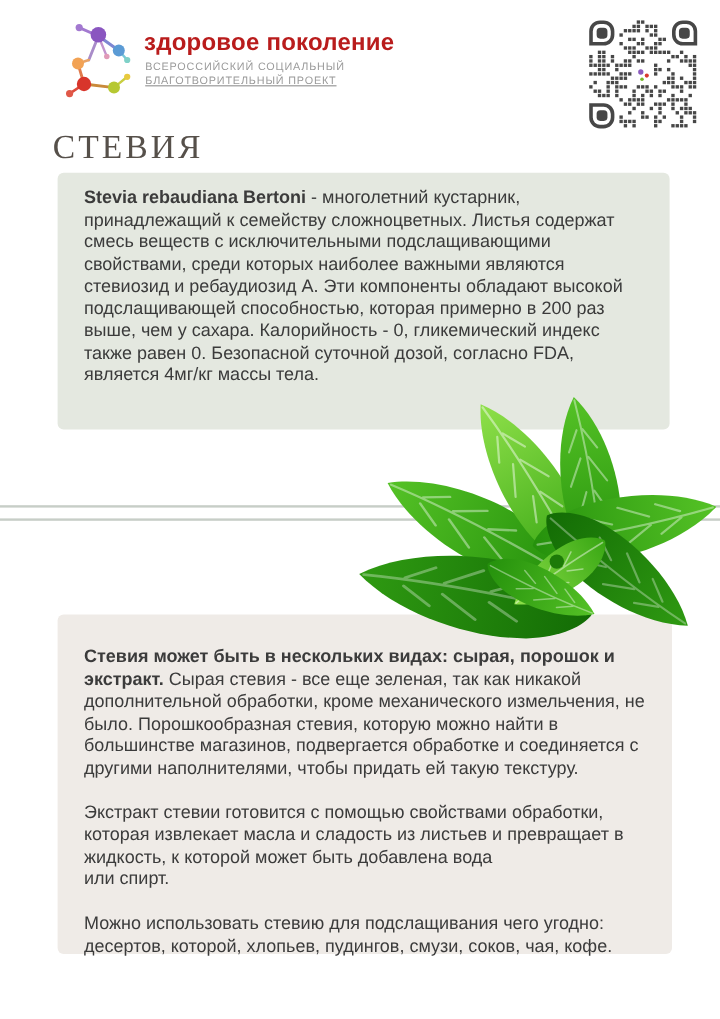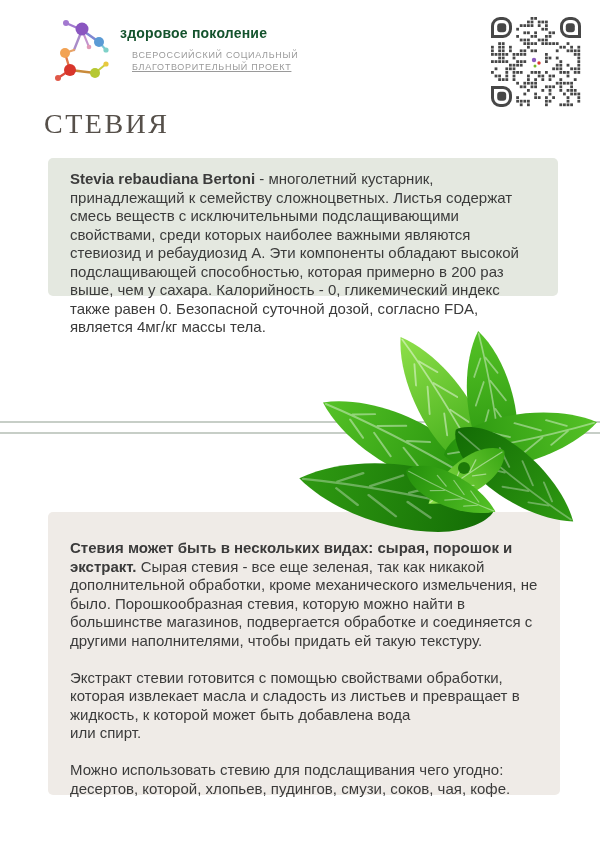--- a/index.html
+++ b/index.html
@@ -1,36 +1,36 @@
 <!DOCTYPE html>
 <html><head>
 <meta charset="utf-8">
 <style>
   html,body{margin:0;padding:0;background:#ffffff;}
   #page{position:relative;width:600px;height:849px;background:#ffffff;overflow:hidden;
         font-family:"Liberation Sans", sans-serif;color:#3b3b3b;}
 
   
   .logo-icon{position:absolute;left:53px;top:17px;width:62px;height:66px;}
-  .logo-title{position:absolute;left:120px;top:25px;font-size:14px;font-weight:700;
-              color:#14532d;letter-spacing:.2px;}
-  .logo-sub{position:absolute;left:121px;font-size:9px;color:#9a9a9a;letter-spacing:.7px;margin-left:11px;}
+  .logo-title{position:absolute;left:120px;top:25px;font-size:20px;font-weight:700;
+              color:#b91c1c;letter-spacing:.2px;}
+  .logo-sub{position:absolute;left:121px;font-size:9px;color:#9a9a9a;letter-spacing:.7px;}
   .logo-sub.l1{top:50px;}
   .logo-sub.l2{top:62px;text-decoration:underline;}
 
   
   .qr{position:absolute;left:490px;top:16px;width:92px;height:92px;}
 
   
   .page-title{position:absolute;left:44px;top:108px;font-family:"Liberation Serif", serif;
               font-weight:400;font-size:28px;letter-spacing:2.5px;color:#56504a;}
 
   
   .card{position:absolute;box-sizing:border-box;border-radius:5px;font-size:15px;line-height:18.5px;}
-  .card-1{left:48px;top:158px;width:510px;height:138px;background:#e4e8e0;padding:12px 18px 0 22px;}
+  .card-1{left:48px;top:144px;width:510px;height:214px;background:#e4e8e0;padding:12px 18px 0 22px;}
   .card-2{left:48px;top:512px;width:512px;height:283px;background:#efebe7;padding:27px 18px 0 22px;z-index:1;}
   .card p{margin:0 0 18.5px 0;}
   .para-bold{font-weight:700;}
   .para-text{white-space:pre-line;}
 
   
   .rule{position:absolute;left:0;width:600px;height:2px;background:#c7cec7;z-index:0;}
   .rule-1{top:421px;}
   .rule-2{top:432px;}
 

